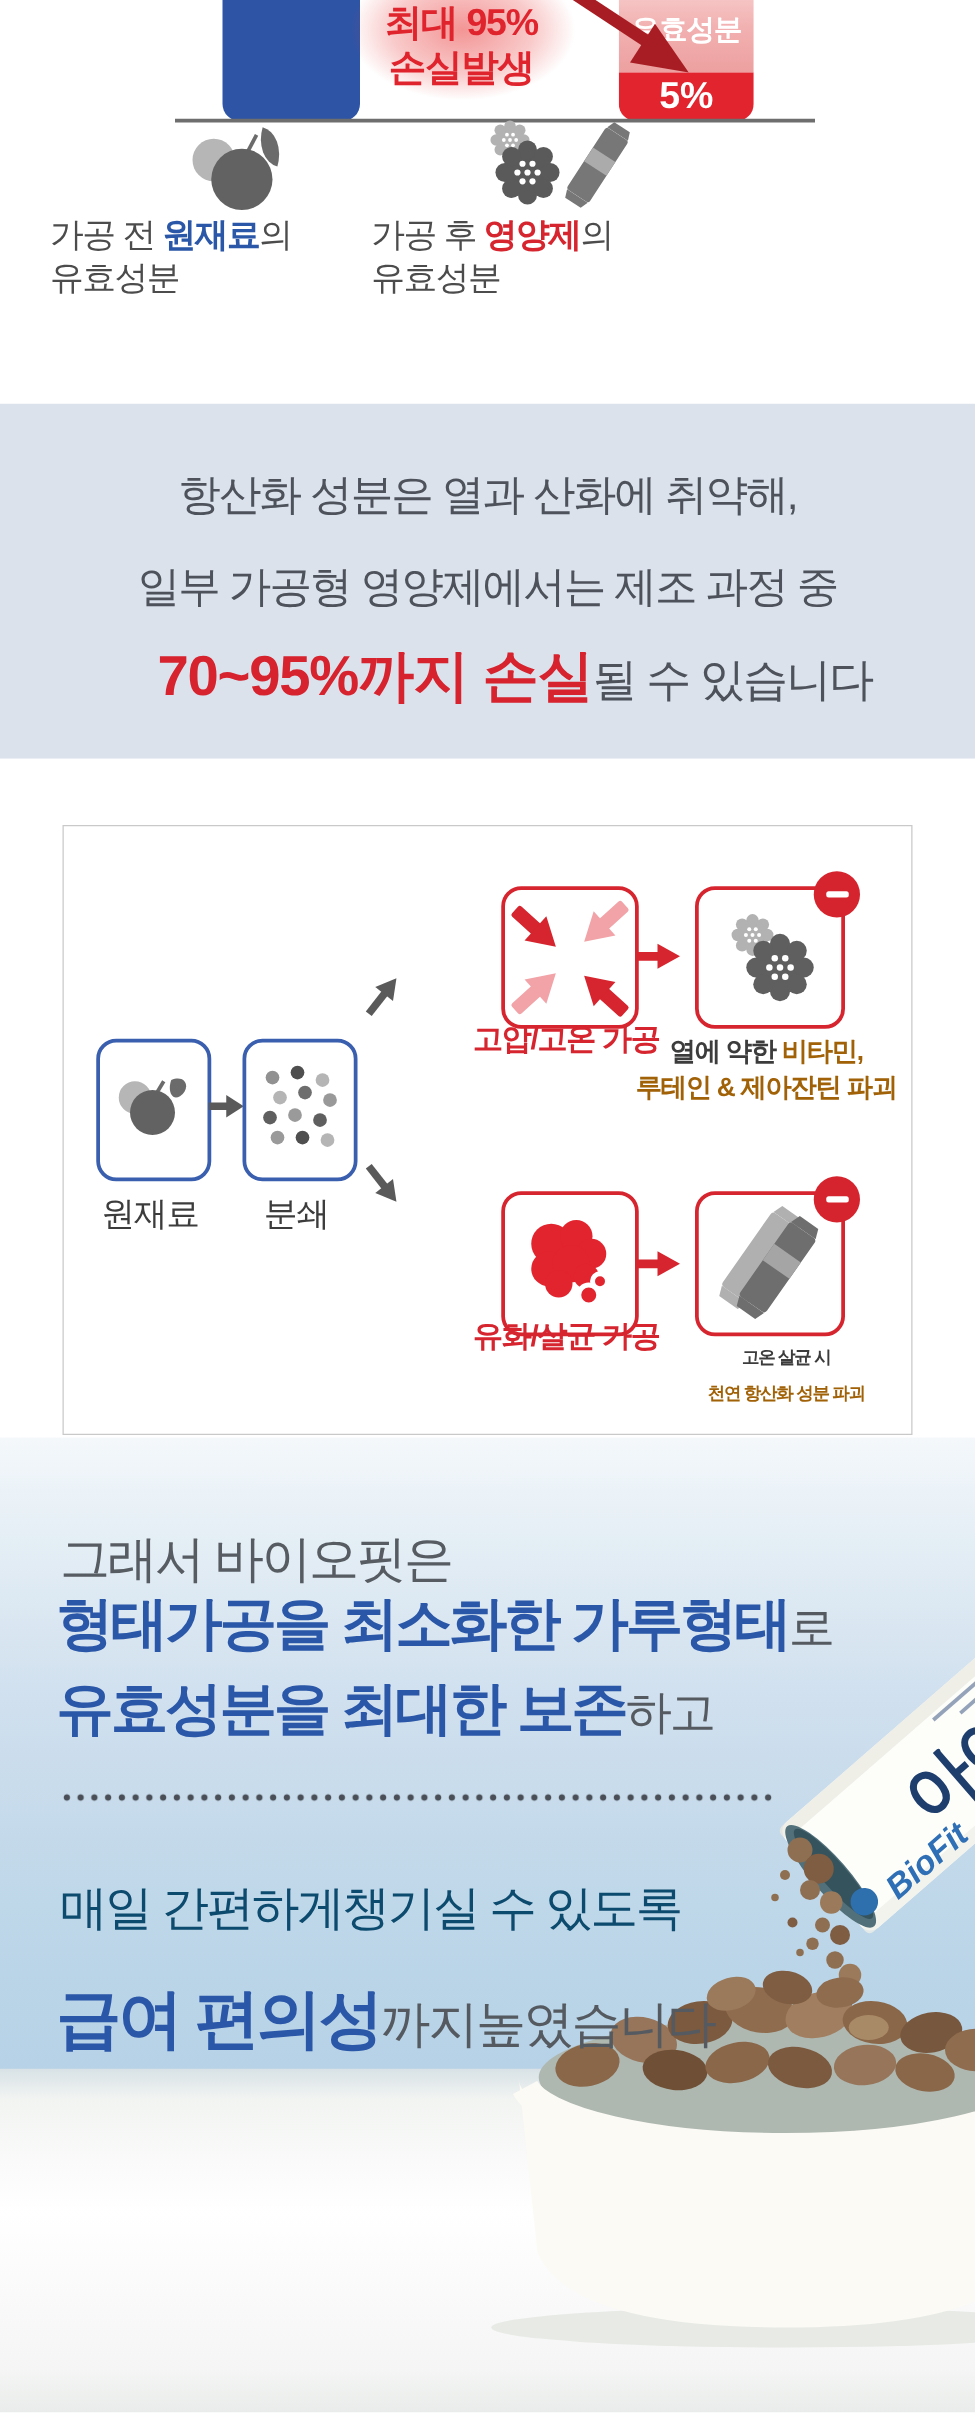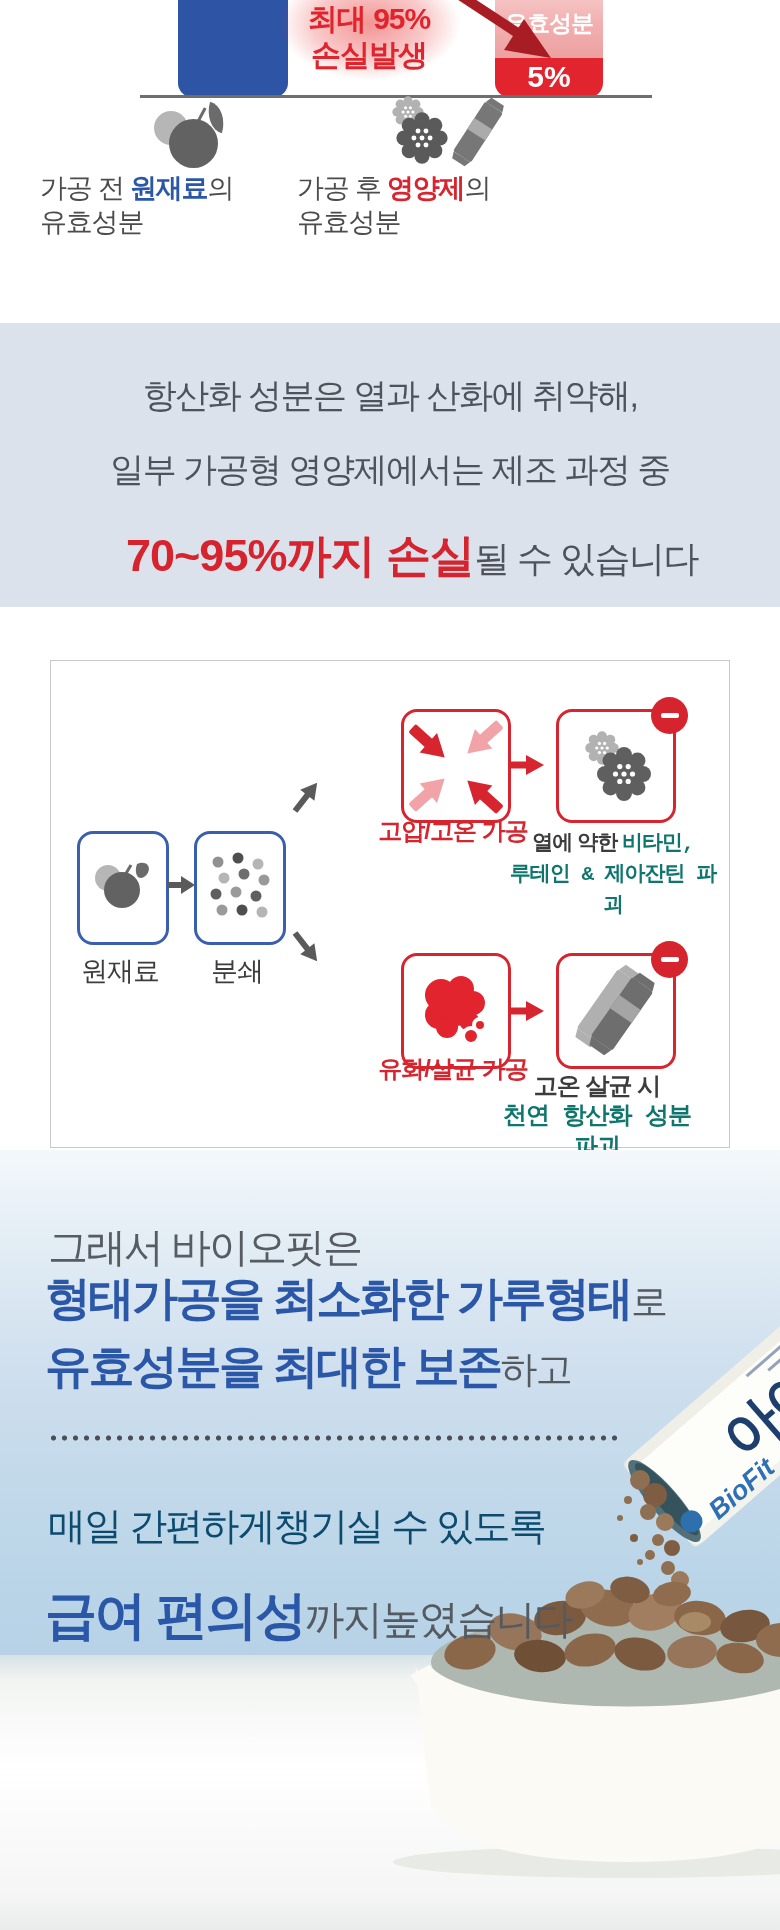--- a/index.html
+++ b/index.html
@@ -32,21 +32,21 @@
   .caption .bold-blue{color:#2b57a8;font-weight:800;}
   .caption .bold-red{color:#d6252e;font-weight:800;}
   #caption-left{left:40px;}
   #caption-right{left:297px;}
   .cap2{display:block;margin-top:2px;}
 
   
   #sec-banner{top:323px;height:284px;background:#dbe2ec;text-align:center;color:#4d525b;}
   .bn1{padding-top:50px;font-size:34px;letter-spacing:-1.5px;}
   .bn2{margin-top:28px;font-size:34px;letter-spacing:-1.5px;}
-  .bn3{margin-top:33px;font-size:36px;letter-spacing:-1.5px;padding-left:44px;}
+  .bn3{margin-top:18px;font-size:36px;letter-spacing:-1.5px;padding-left:44px;}
   .bn3 .hl{font-size:45px;font-weight:800;color:#d6232e;letter-spacing:-1px;}
 
   
   #sec-diagram{top:607px;height:543px;background:#fff;}
   .d-box{left:50px;top:53px;width:678px;height:486px;border:1px solid #c9c9c9;background:#fff;}
   .bx{position:absolute;border:3px solid;border-radius:16px;background:#fff;
     display:flex;align-items:center;justify-content:center;}
   .bx-blue{border-color:#3a5fae;}
   .bx-red{border-color:#d6252e;}
   #bx-raw{left:26px;top:170px;width:86px;height:108px;}
@@ -54,22 +54,22 @@
   #bx-heat{left:350px;top:48px;width:104px;height:108px;}
   #bx-heatres{left:505px;top:48px;width:114px;height:108px;}
   #bx-emul{left:350px;top:292px;width:104px;height:110px;}
   #bx-sterres{left:505px;top:292px;width:114px;height:110px;}
   .lbl{position:absolute;text-align:center;letter-spacing:-1px;}
   #lbl-raw{left:6px;top:292px;width:126px;font-size:27px;color:#3c3c3c;}
   #lbl-grind{left:123px;top:292px;width:126px;font-size:27px;color:#3c3c3c;}
   #lbl-heat{left:318px;top:154px;width:168px;font-size:24px;font-weight:700;color:#d6252e;}
   #lbl-heatres{left:452px;top:166px;width:220px;font-size:21px;font-weight:800;line-height:29px;color:#3c3c3c;}
   #lbl-emul{left:318px;top:392px;width:168px;font-size:24px;font-weight:800;color:#d6252e;}
-  #lbl-sterres{left:436px;top:410px;width:220px;font-size:24px;font-weight:800;line-height:29px;color:#3c3c3c;}
-  .red-txt{color:#0f766e;font-family:Liberation Mono, monospace;}
+  #lbl-sterres{left:468px;top:410px;width:220px;font-size:14px;font-weight:800;line-height:29px;color:#3c3c3c;}
+  .red-txt{color:#a16207;}
   .badge{position:absolute;right:-15px;top:-15px;width:37px;height:37px;border-radius:50%;
     background:#d6242e;display:flex;align-items:center;justify-content:center;}
   .badge::after{content:"";width:18px;height:5px;background:#fff;border-radius:2px;}
   .ar{position:absolute;}
 
   
   #sec-bottom{top:1150px;height:780px;}
   .wall{left:0;top:0;width:780px;height:520px;
     background:linear-gradient(180deg,#f4f8fb 0%,#e4eef5 16%,#cfdfee 42%,#bed7e9 72%,#b6d1e6 100%);}
   .tabletop{left:0;top:505px;width:780px;height:275px;

